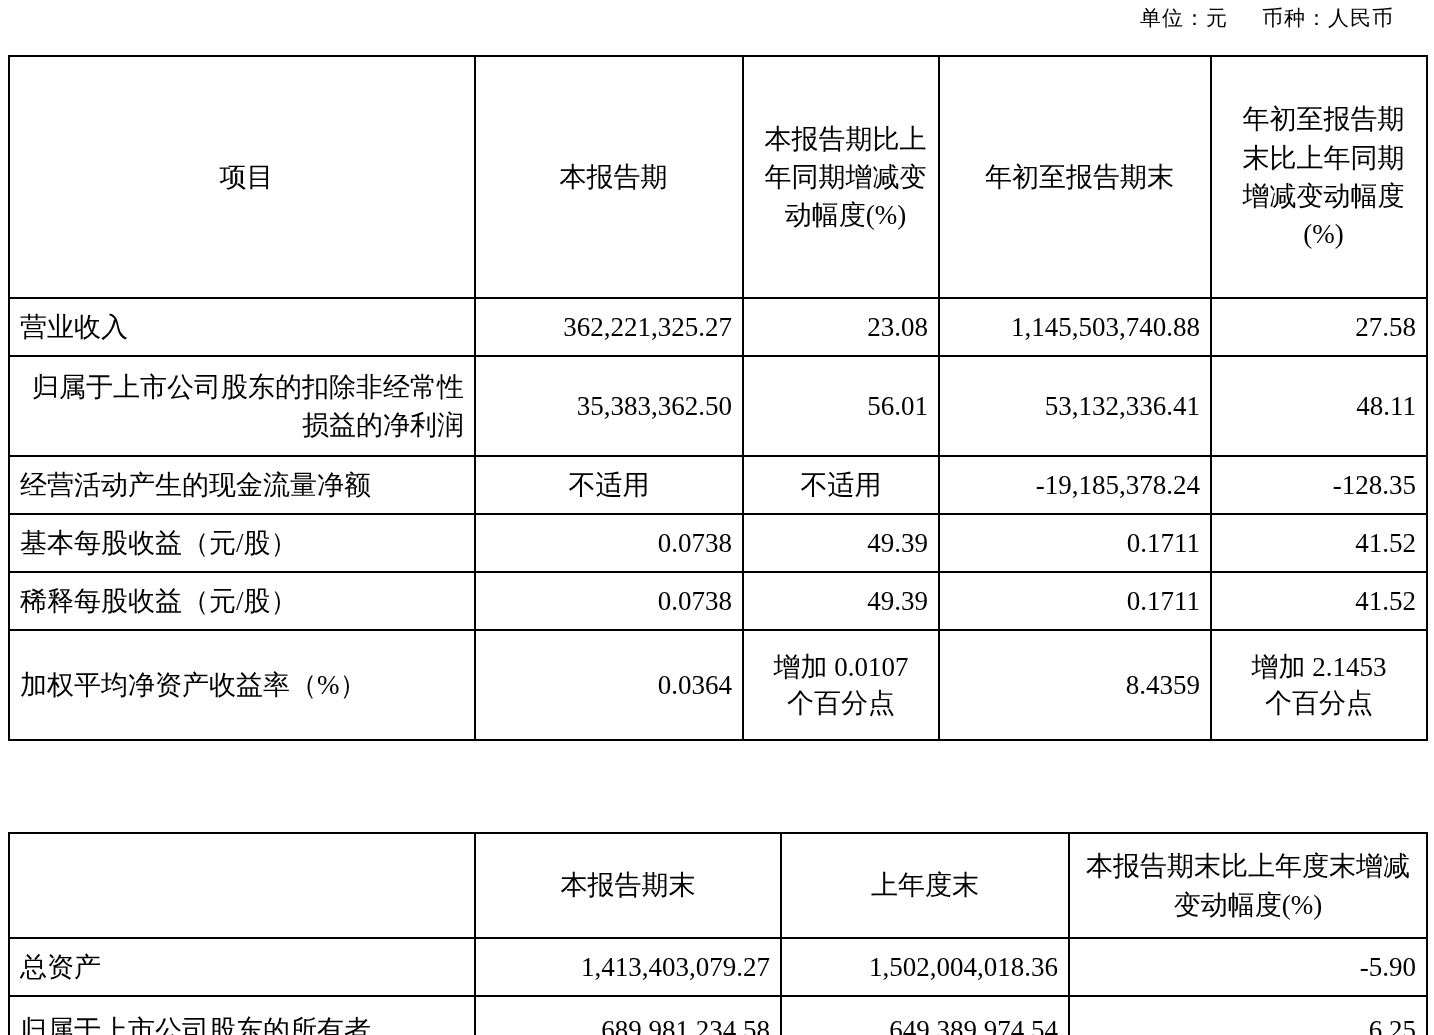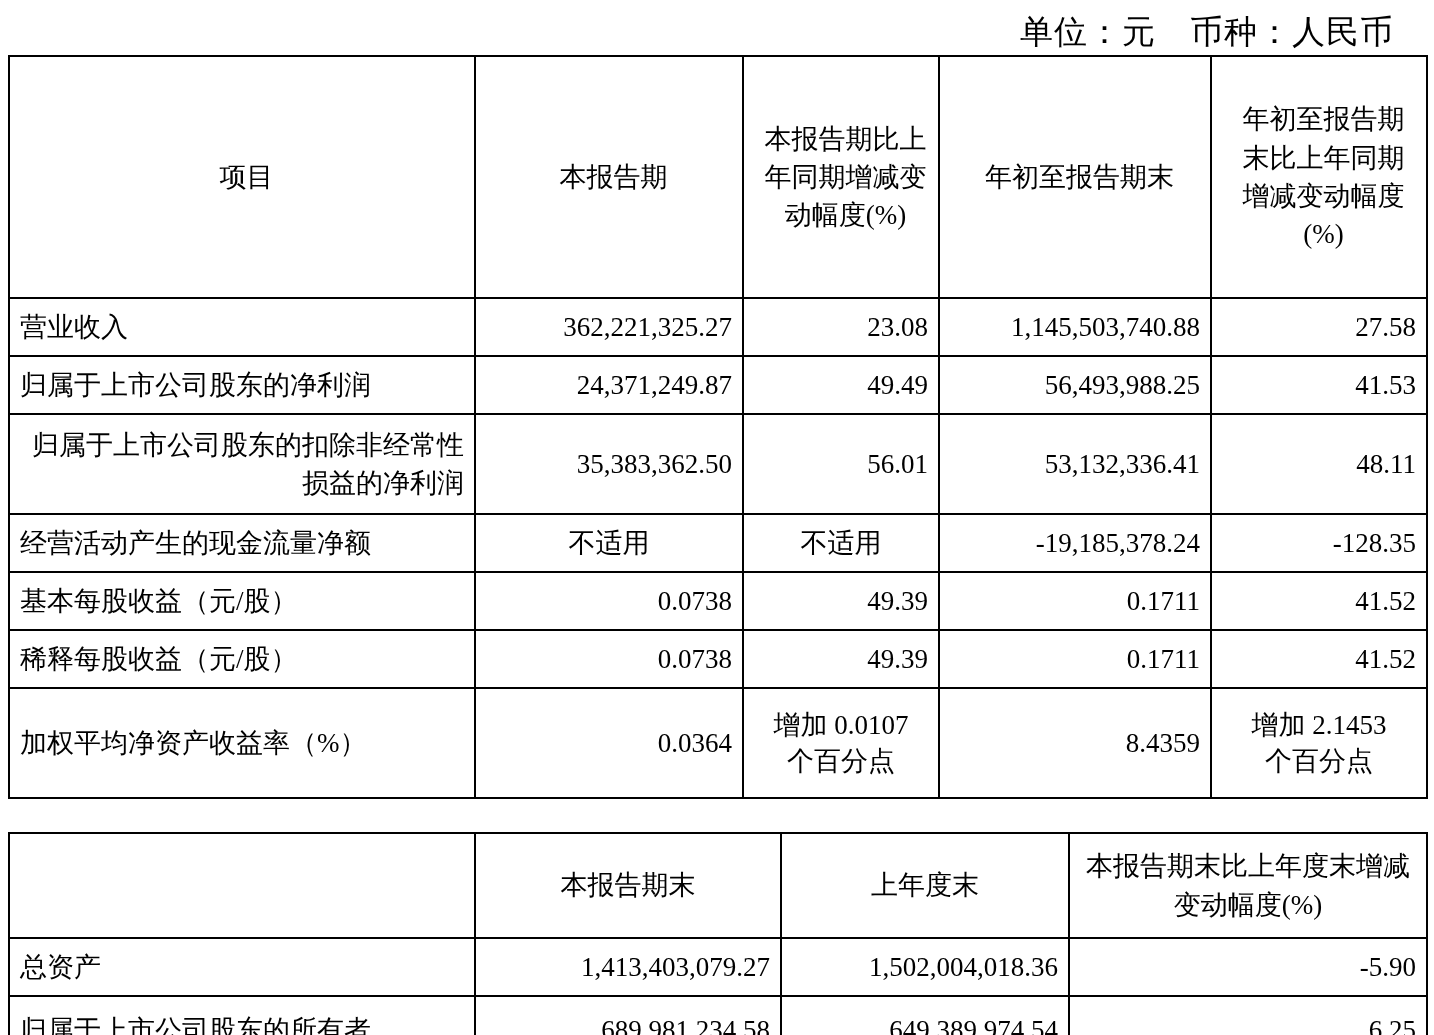--- a/index.html
+++ b/index.html
@@ -15,23 +15,23 @@
     overflow: hidden;
   }
   .page {
     position: relative;
     width: 1434px;
     height: 1035px;
     box-sizing: border-box;
   }
   .unit-line {
     position: absolute;
-    top: 10px;
+    top: 4px;
     right: 40px;
-    font-size: 33px;
+    font-size: 21px;
     letter-spacing: 1px;
     white-space: nowrap;
   }
   .unit-line .gap { display: inline-block; width: 34px; }
 
   table {
     border-collapse: collapse;
     table-layout: fixed;
   }
   .tbl1 {
@@ -124,27 +124,20 @@
       </tr>
 
       <tr>
         <td class="lbl r-h1">营业收入</td>
         <td class="num r-h1">362,221,325.27</td>
         <td class="num r-h1">23.08</td>
         <td class="num r-h1">1,145,503,740.88</td>
         <td class="num r-h1">27.58</td>
       </tr>
 
-      <tr>
-        <td class="lbl r-h2">归属于上市公司股东的净利润</td>
-        <td class="num r-h2">24,371,249.87</td>
-        <td class="num r-h2">49.49</td>
-        <td class="num r-h2">56,493,988.25</td>
-        <td class="num r-h2">41.53</td>
-      </tr>
 
       <tr>
         <td class="lbl-wrap r-h3">归属于上市公司股东的扣除非经常性损益的净利润</td>
         <td class="num r-h3">35,383,362.50</td>
         <td class="num r-h3">56.01</td>
         <td class="num r-h3">53,132,336.41</td>
         <td class="num r-h3">48.11</td>
       </tr>
 
       <tr>

